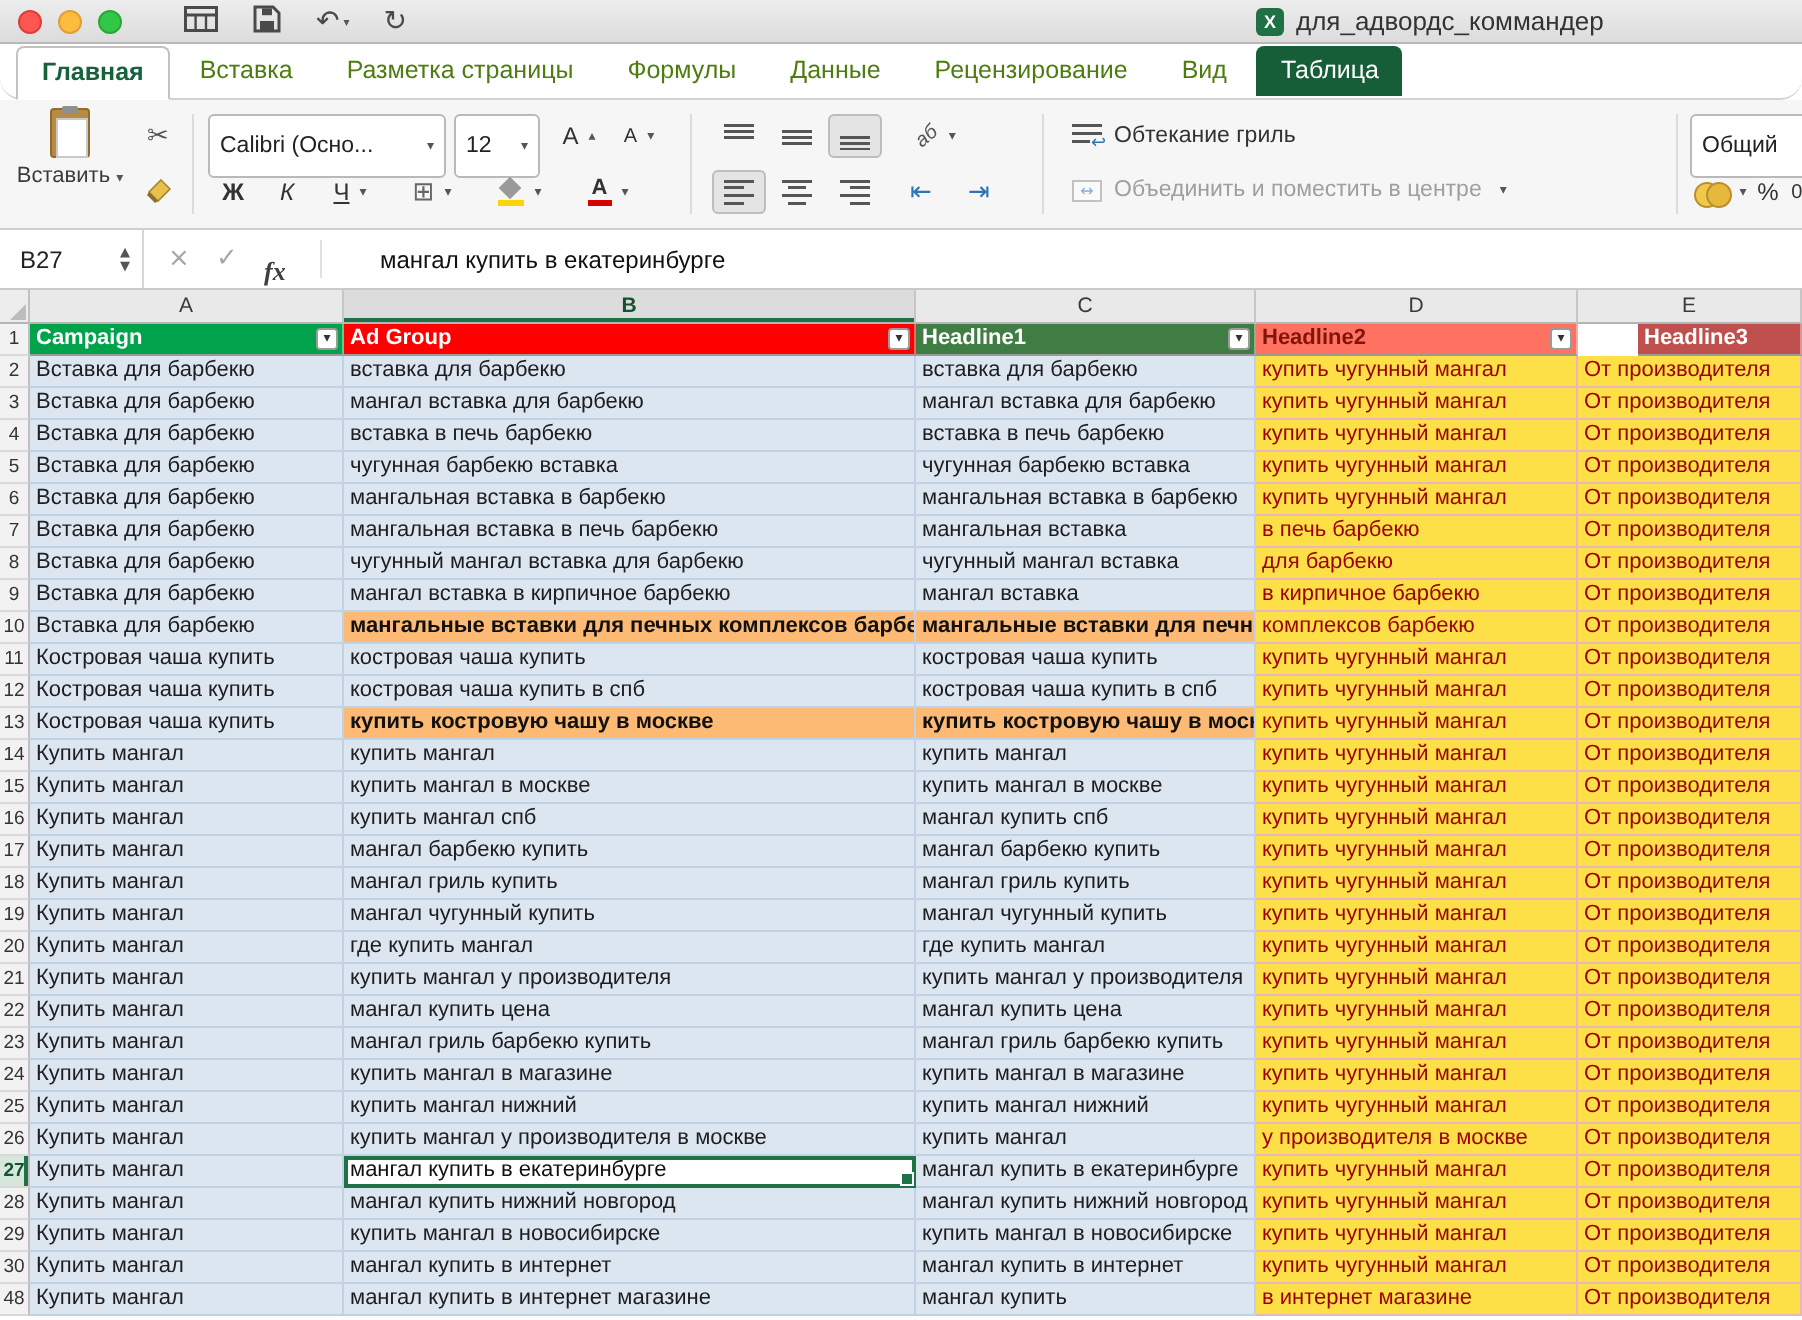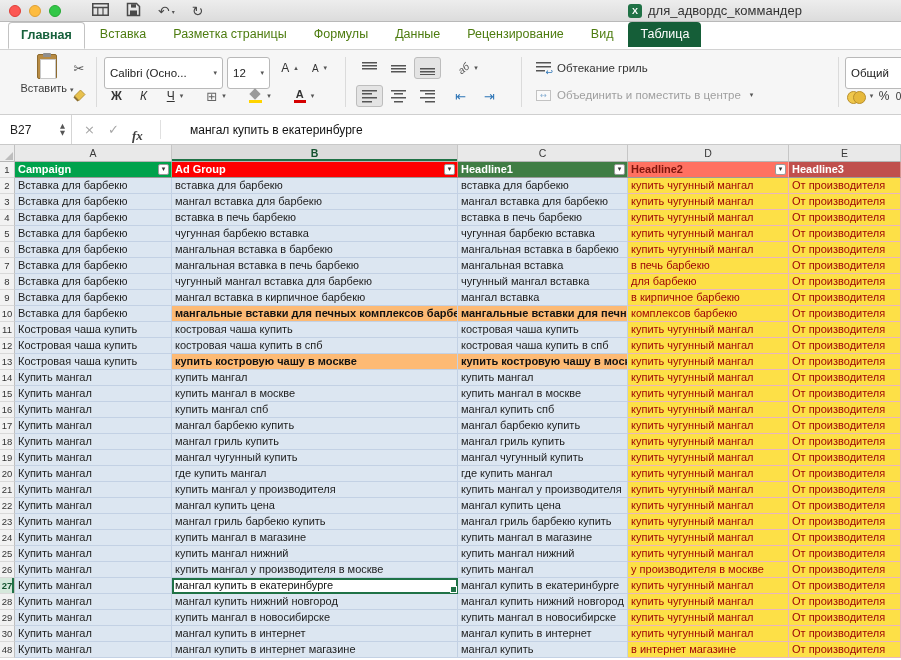--- a/index.html
+++ b/index.html
@@ -15,29 +15,29 @@
   .tl.red { background:#FC5753; border:1px solid #DF3E38; }
   .tl.yellow { background:#FDBC40; border:1px solid #DE9F34; }
   .tl.green { background:#33C748; border:1px solid #27AA35; }
   .tb-icons { position:absolute; left:92px; top:2px; height:18px; display:flex; gap:17px; align-items:center; color:#4A4A4A; }
   .tb-icons .g { font-size:14px; line-height:16px; cursor:default; }
   .mini-caret { font-size:6px; color:#555; margin-left:2px; vertical-align:2px; }
   .doc-title { position:absolute; left:628px; top:3px; display:flex; align-items:center; gap:6px; font-size:13px; color:#333; }
   .xl-icon { width:14px; height:14px; border-radius:3px; background:#1F7145; color:#FFF; font-size:9px; font-weight:700; display:flex; align-items:center; justify-content:center; }
 
   
-  .tabbar { height:28px; background:#FFF; border-bottom:1px solid #D2D2D2; display:flex; align-items:flex-start; padding-left:8px; gap:3px; }
+  .tabbar { height:28px; background:#FFF; border-bottom:1px solid #D2D2D2; display:flex; align-items:center; padding-left:8px; gap:3px;border-radius:11px; }
   .tab { padding:5px 12px 6px; font-size:12.5px; color:#4d7c0f; white-space:nowrap; }
   .tab.active { border:1px solid #C3C3C3; border-bottom:1px solid #FFF; margin-bottom:-1px; border-radius:4px 4px 0 0; font-weight:700; color:#17613C; background:#FFF; }
   .tab.contextual { background:#155E38; color:#FFF; border-radius:4px 4px 0 0; }
 
   
   .ribbon { position:relative; height:65px; background:#F6F6F6; border-bottom:1px solid #CFCFCF; }
   .sep { position:absolute; top:7px; bottom:7px; width:1px; background:#DBDBDB; }
-  .paste-btn { position:absolute; left:18px; top:4px; width:58px; text-align:center; cursor:default; }
+  .paste-btn { position:absolute; left:6px; top:4px; width:58px; text-align:center; cursor:default; }
   .clip-icon { position:relative; width:20px; height:25px; margin:0 auto; background:#B78B44; border:1px solid #8F6B2E; border-radius:2px; }
   .clip-icon::before { content:""; position:absolute; left:2px; top:4px; width:14px; height:18px; background:#FFF; border:1px solid #C9C9C9; }
   .clip-icon::after { content:""; position:absolute; left:5px; top:-2px; width:8px; height:4px; background:#8F8F8F; border-radius:1px; }
   .paste-label { margin-top:3px; font-size:11px; color:#3B3B3B; }
   .caret { font-size:7px; color:#555; margin-left:3px; font-family:"DejaVu Sans",sans-serif; }
   .mini-btn { position:absolute; width:22px; height:22px; display:flex; align-items:center; justify-content:center; font-size:13px; color:#555; }
   .btn { position:absolute; height:22px; display:flex; align-items:center; justify-content:center; gap:2px; color:#333; font-size:12px; }
   .btn.pressed { background:#E4E4E4; border:1px solid #BDBDBD; border-radius:3px; }
   .combo { position:absolute; height:32px; background:#FFF; border:1px solid #B9B9B9; border-radius:3px; font-size:11.5px; color:#222; display:flex; align-items:center; justify-content:space-between; padding:0 5px; white-space:nowrap; overflow:hidden; }
   .bold-g { font-weight:700; font-size:12px; }
@@ -300,21 +300,21 @@
         <div class="colhead">D</div>
         <div class="colhead">E</div>
       </div>
     <div>
         <div class="srow">
           <div class="gut">1</div>
           <div class="cell hdr" style="background: rgb(0, 162, 76);"><span>Campaign</span><span class="filter">▾</span></div>
           <div class="cell hdr" style="background: rgb(254, 0, 0);"><span>Ad Group</span><span class="filter">▾</span></div>
           <div class="cell hdr" style="background: rgb(63, 125, 68);"><span>Headline1</span><span class="filter">▾</span></div>
           <div class="cell hdr hdr-dark" style="background: rgb(255, 113, 97);"><span>Headline2</span><span class="filter">▾</span></div>
-          <div class="cell hdr" style="background: rgb(192, 80, 77);"><span>Headline3</span></div>
+          <div class="cell hdr" style="background: rgb(192, 80, 77); margin-left: 30px;"><span>Headline3</span></div>
         </div>
         <div class="srow">
           <div class="gut">2</div>
           <div class="cell blue"><span>Вставка для барбекю</span></div>
           <div class="cell blue"><span>вставка для барбекю</span></div>
           <div class="cell blue"><span>вставка для барбекю</span></div>
           <div class="cell pink"><span>купить чугунный мангал</span></div>
           <div class="cell pink"><span>От производителя</span></div>
         </div>
         <div class="srow">

